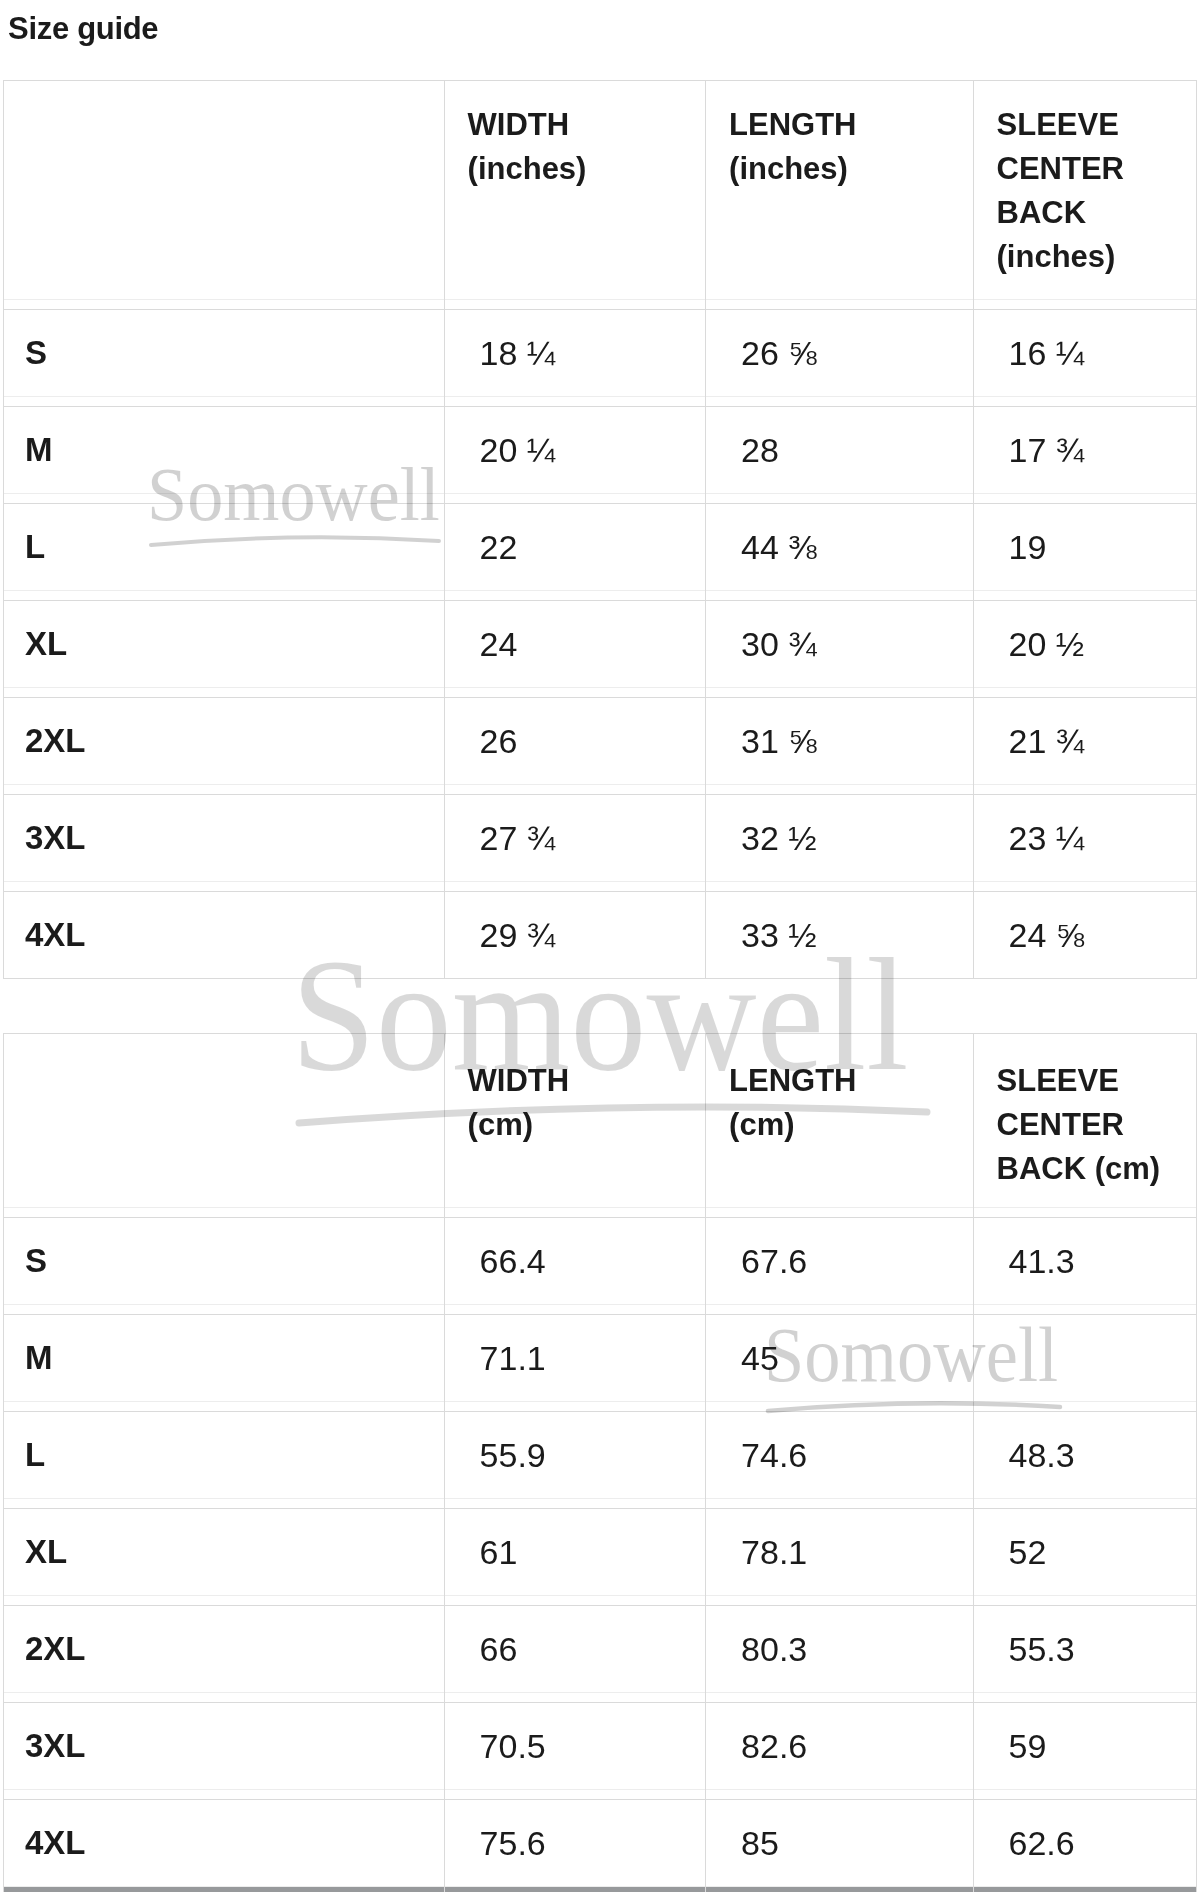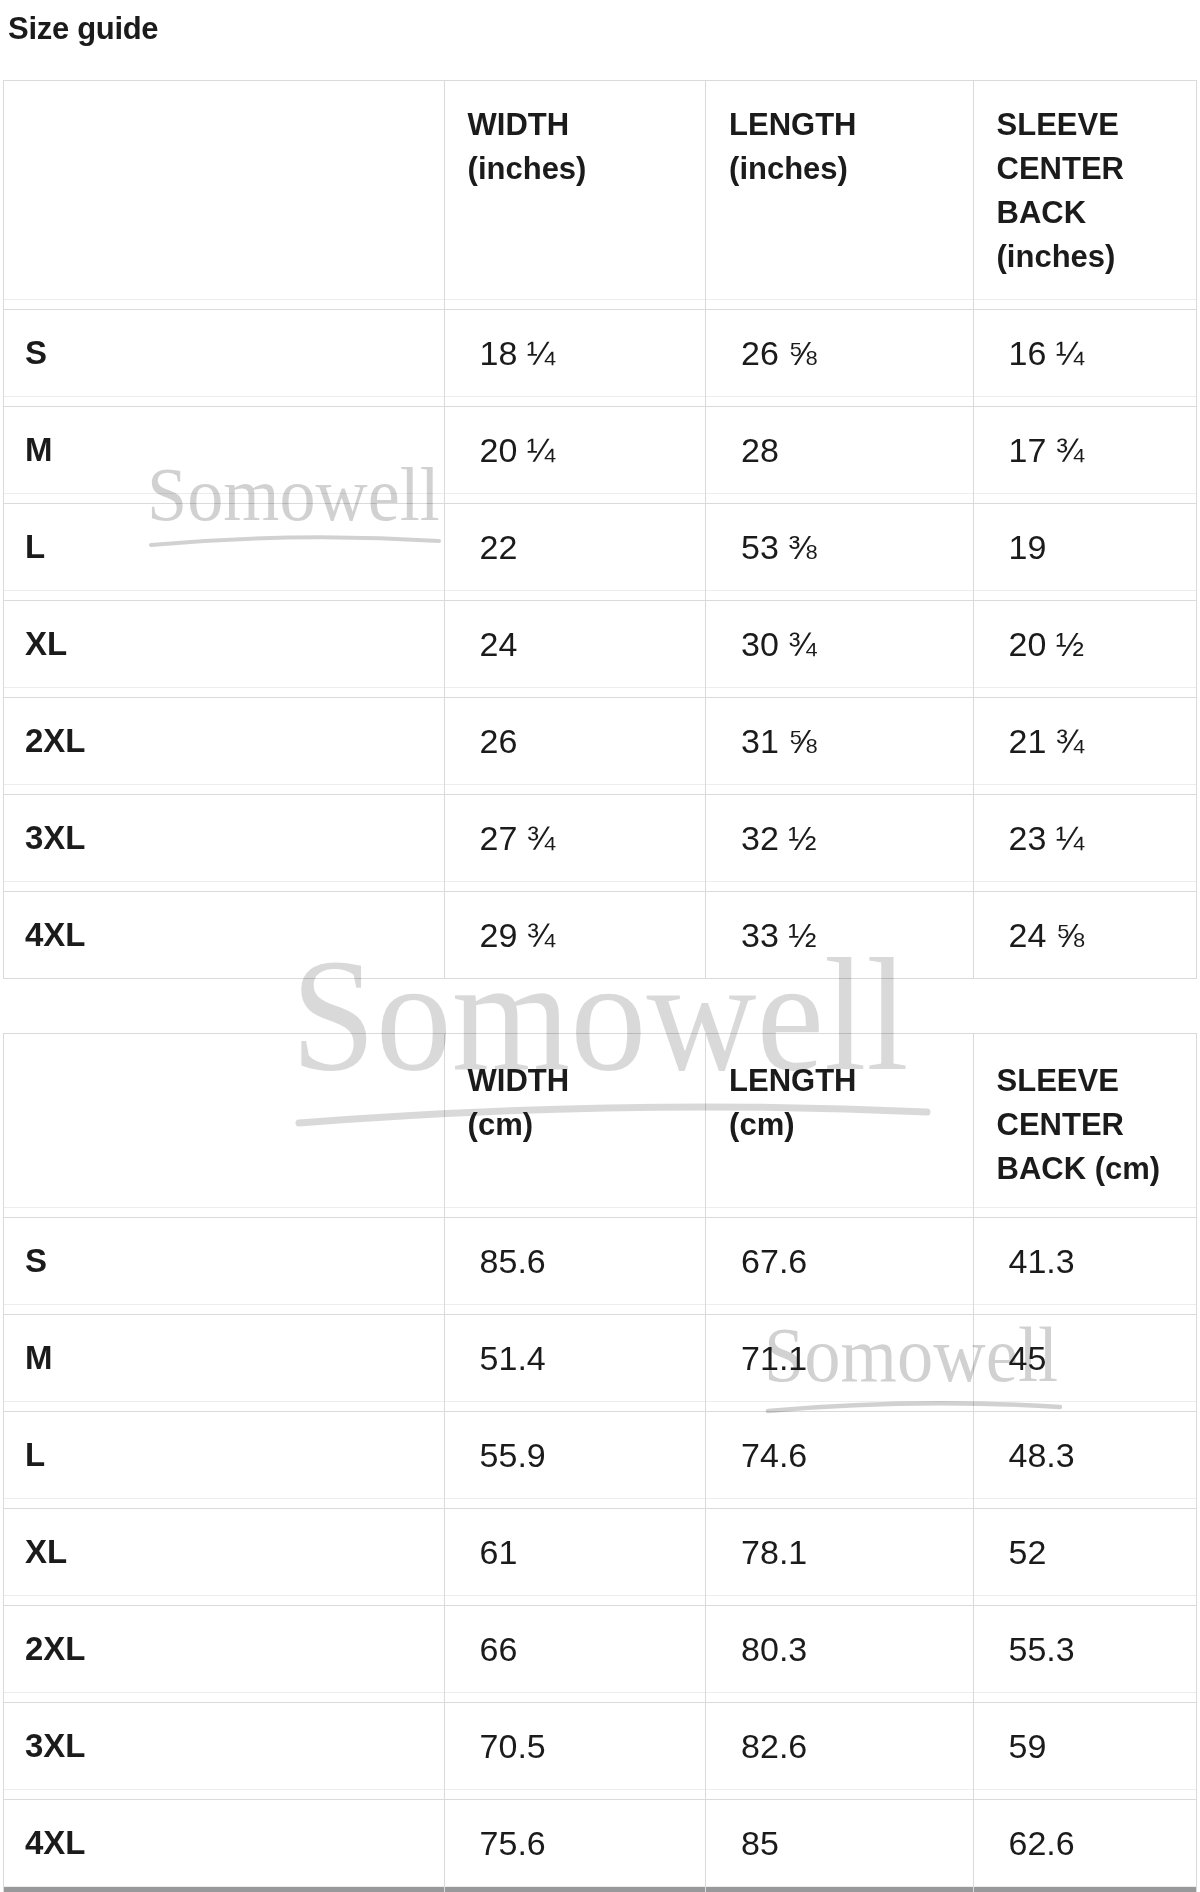--- a/index.html
+++ b/index.html
@@ -150,21 +150,21 @@
         </div>
     </div>
     <div class="trow data">
       <div class="cell label">
           <span>L</span>
         </div>
       <div class="cell">
           <span>22</span>
         </div>
       <div class="cell">
-          <span>53 ⅜</span>
+          <span>44 ⅜</span>
         </div>
       <div class="cell">
           <span>19</span>
         </div>
     </div>
     <div class="trow data">
       <div class="cell label">
           <span>XL</span>
         </div>
       <div class="cell">
@@ -243,35 +243,32 @@
           <span>CENTER</span>
           <span>BACK (cm)</span>
       </div>
     </div>
 
     <div class="trow data">
       <div class="cell label">
           <span>S</span>
         </div>
       <div class="cell">
-          <span>85.6</span>
+          <span>66.4</span>
         </div>
       <div class="cell">
           <span>67.6</span>
         </div>
       <div class="cell">
           <span>41.3</span>
         </div>
     </div>
     <div class="trow data">
       <div class="cell label">
           <span>M</span>
-        </div>
-      <div class="cell">
-          <span>51.4</span>
         </div>
       <div class="cell">
           <span>71.1</span>
         </div>
       <div class="cell">
           <span>45</span>
         </div>
     </div>
     <div class="trow data">
       <div class="cell label">

